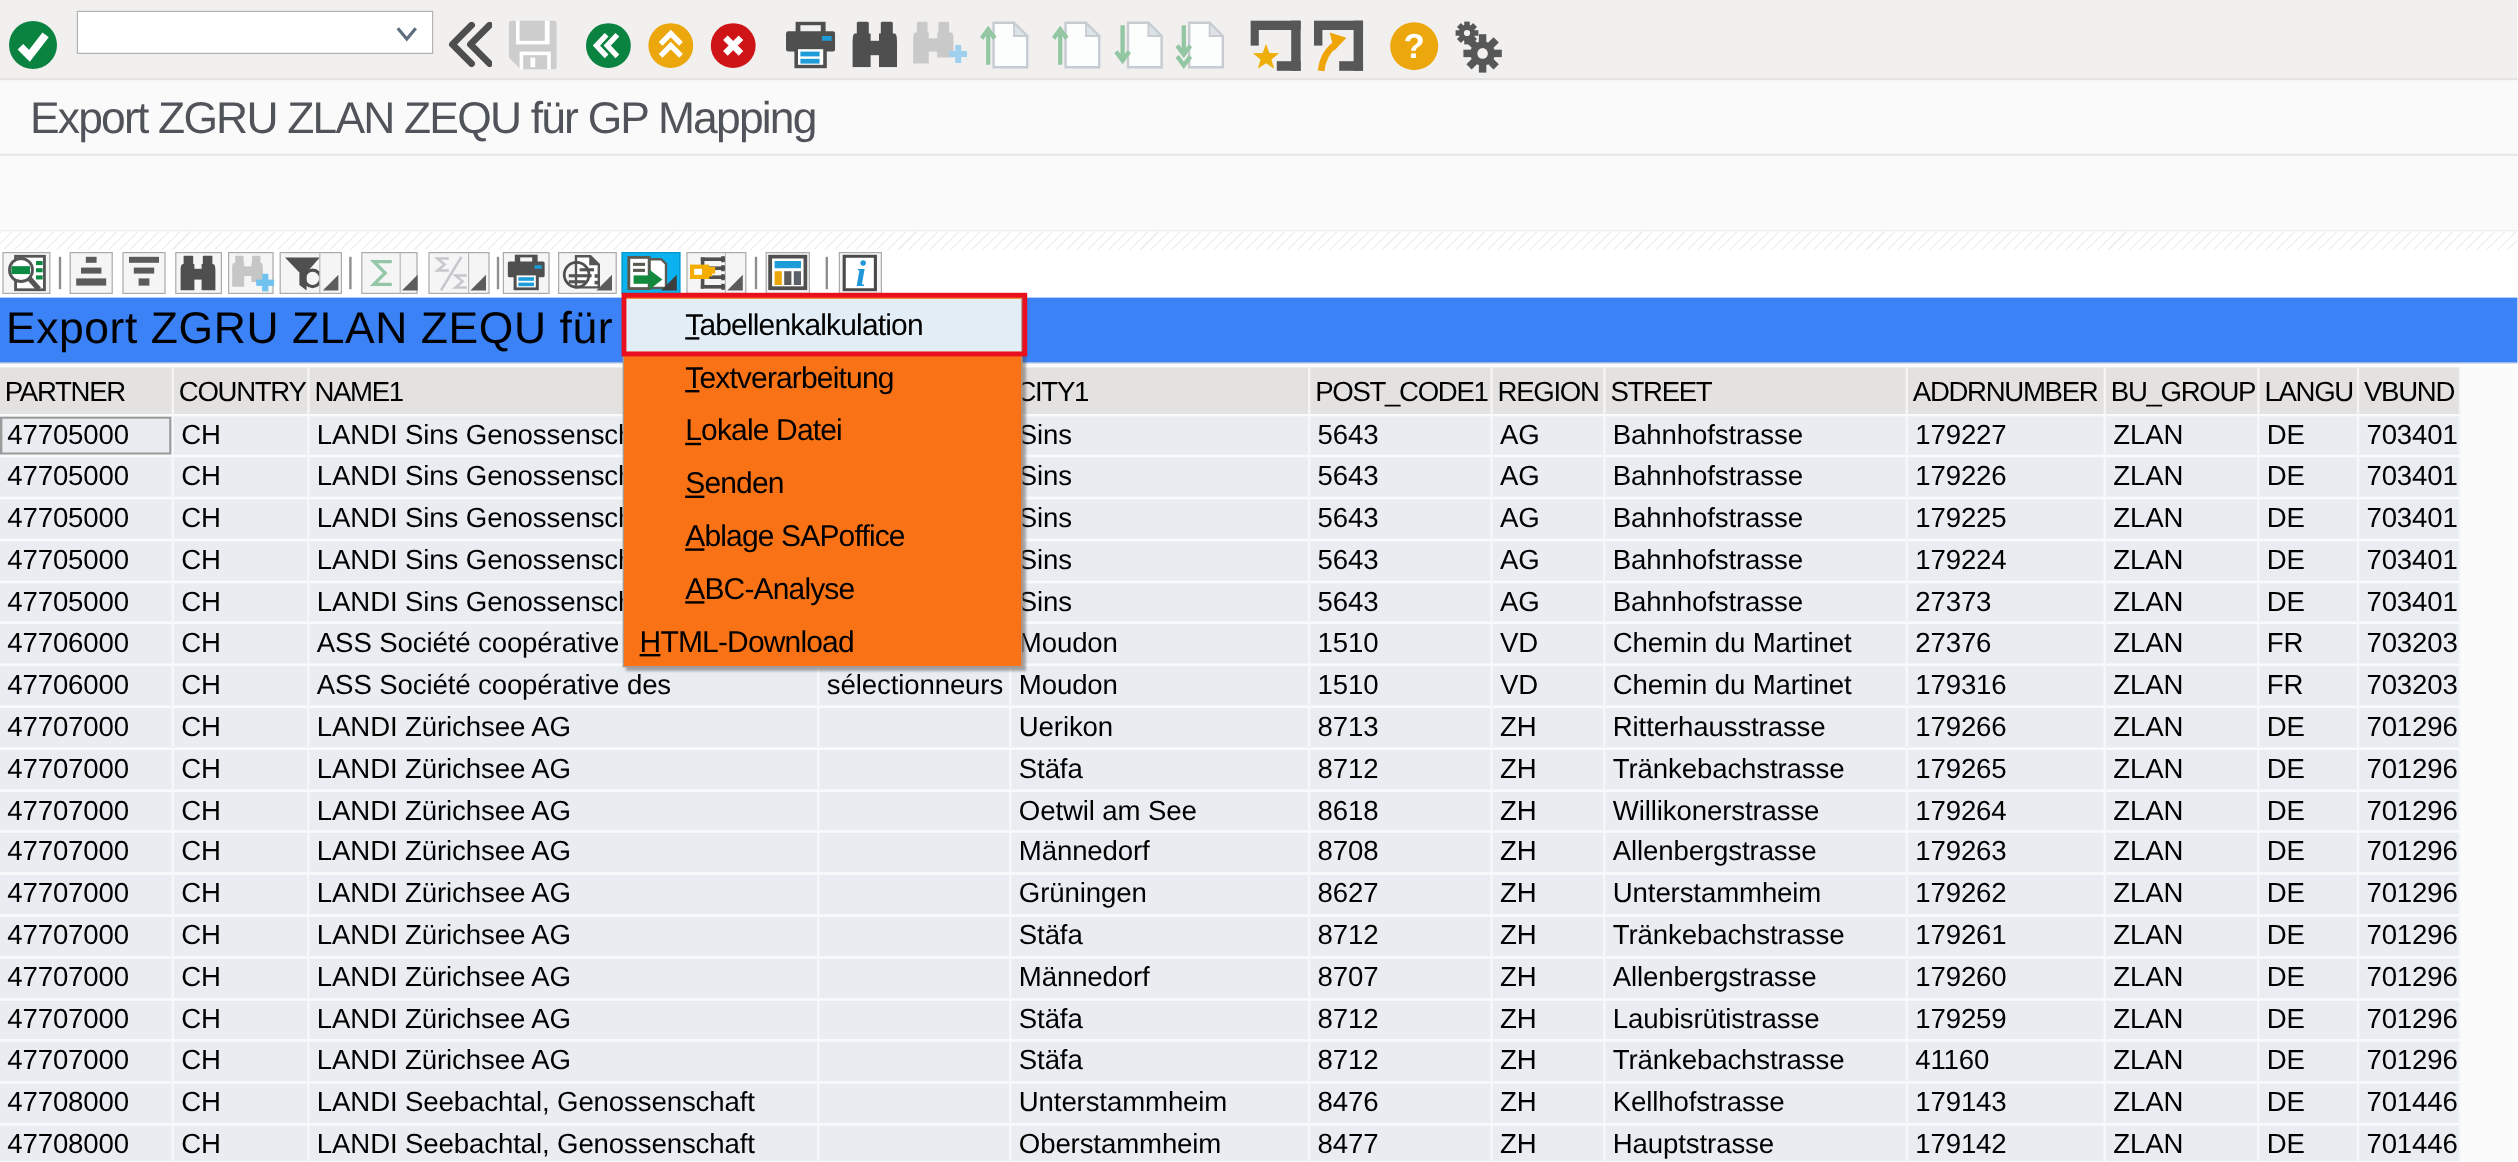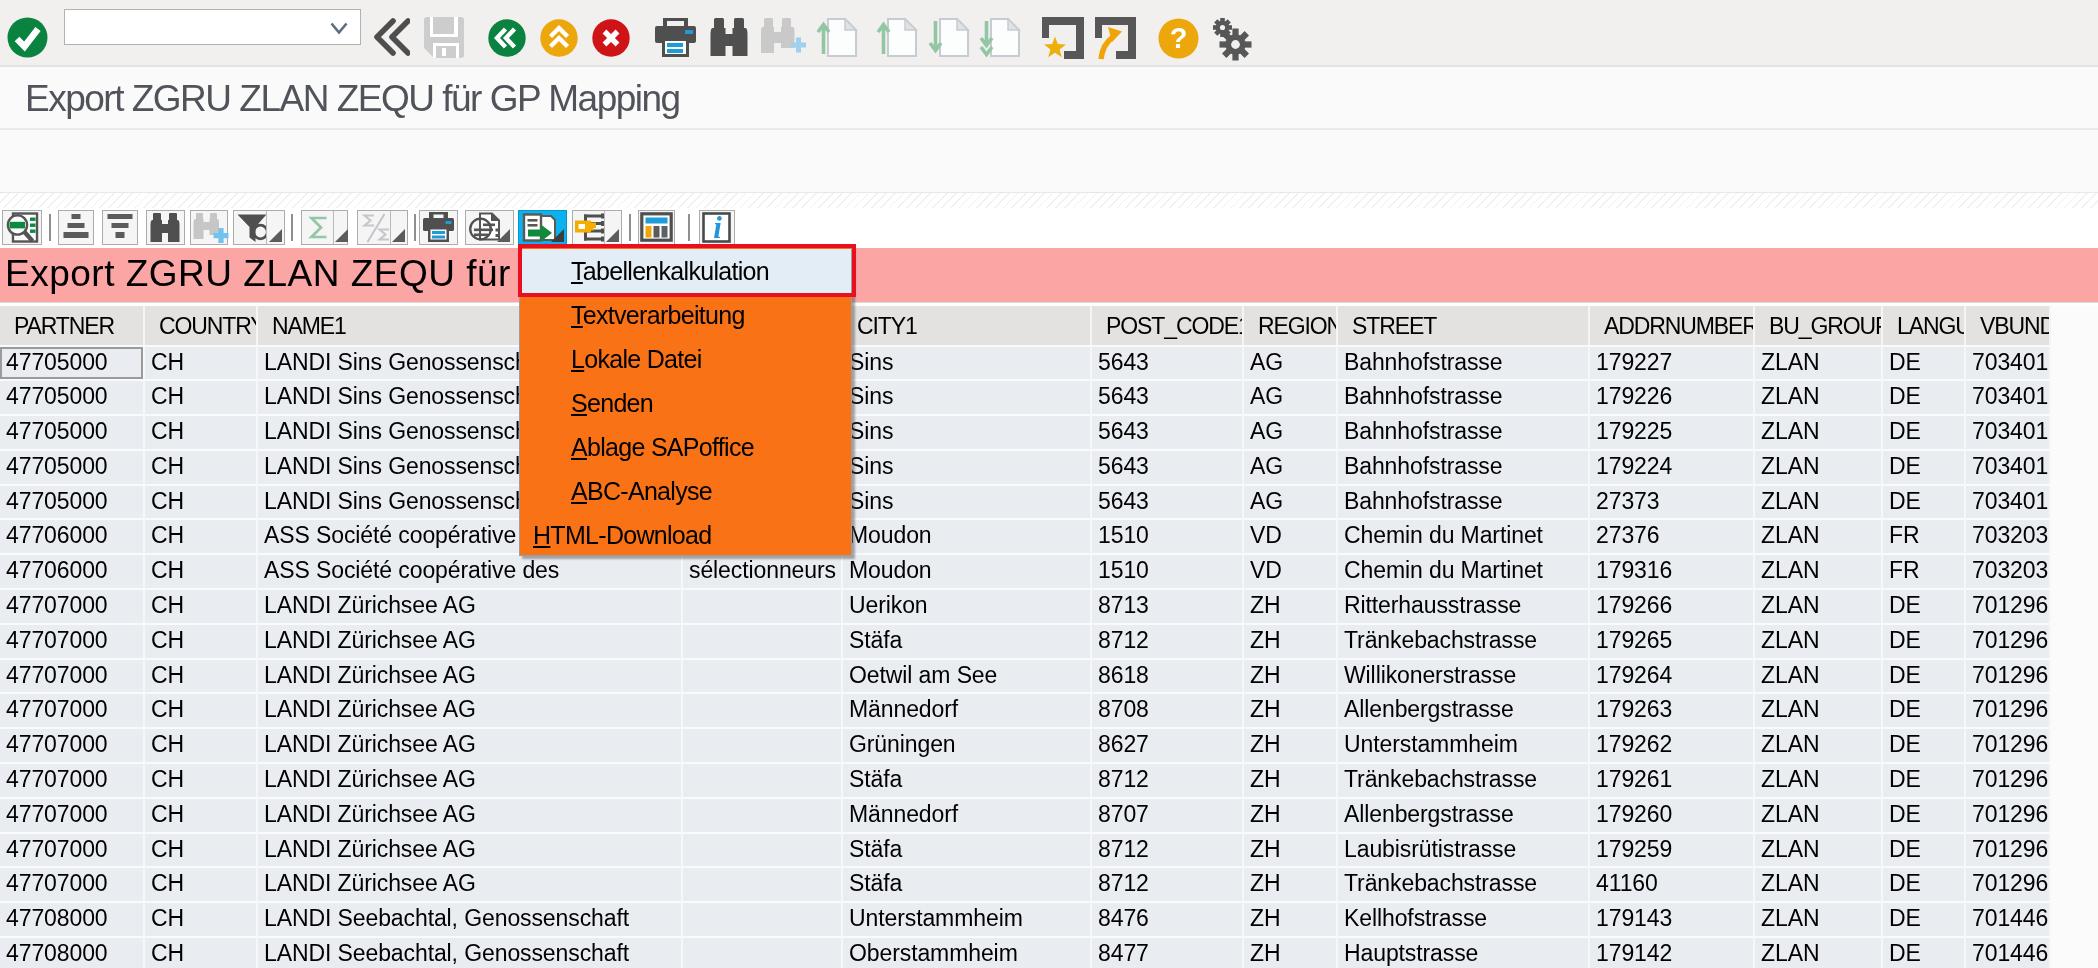--- a/index.html
+++ b/index.html
@@ -13,29 +13,29 @@
 #apptitle span{position:absolute;left:25px;top:11px;font-size:37px;letter-spacing:-1.5px;color:#50545a;}
 
 #gap{left:0;top:130px;width:2098px;height:62px;background:#fafafa;border-bottom:1px solid #e8e8e8;}
 
 #alvstrip{left:0;top:193px;width:2098px;height:55px;background:#fff;}
 #hatch{left:0;top:193px;width:2098px;height:15px;background:repeating-linear-gradient(135deg,#f0f0f0 0 1.2px,#ffffff 1.2px 6.2px);}
 .btn{position:absolute;top:210px;height:35px;background:#f5f5f5;border:1px solid #ababab;box-sizing:border-box;}
 .vsep{position:absolute;top:214px;height:27px;width:2px;background:#8f8f8f;}
 .tri{position:absolute;width:0;height:0;border-left:13px solid transparent;border-bottom:13px solid #5c5c5c;}
 
-#gtitle{left:0;top:248px;width:2098px;height:54px;background:#fca5a5;border-bottom:1px solid #dcdcdc;overflow:hidden;}
+#gtitle{left:0;top:248px;width:2098px;height:54px;background:#3b82f6;border-bottom:1px solid #dcdcdc;overflow:hidden;}
 #gtitle span{position:absolute;left:5px;top:5px;font-size:37px;letter-spacing:0.5px;color:#000;white-space:nowrap;}
 #belowtitle{left:0;top:303px;width:2098px;height:3px;background:#fdfdfd;}
 
 #grid{left:0;top:306px;width:2051px;height:662px;overflow:hidden;}
 #gridright{left:2051px;top:306px;width:47px;height:662px;background:#fbfbfb;}
 .hrow{position:absolute;left:0;top:0;width:2051px;height:38.5px;background:#e4e2e0;}
 .hc{position:absolute;top:0;height:38.5px;border-right:2.5px solid #f6f5f3;box-sizing:border-box;
-    font-size:23px;letter-spacing:-1.1px;color:#000;line-height:41px;padding-left:14px;overflow:hidden;white-space:nowrap;}
+    font-size:23px;letter-spacing:-1.1px;color:#000;line-height:41px;padding-left:4px;overflow:hidden;white-space:nowrap;}
 #rows{position:absolute;left:0;top:38.5px;width:2051px;}
 .row{position:relative;width:2051px;height:34.8px;background:#e9edf2;}
 .c{position:absolute;top:0;height:34.8px;border-top:2px solid #f8fafb;border-right:2px solid #f5f7f9;box-sizing:border-box;
    font-size:23px;letter-spacing:-0.1px;color:#000;line-height:31px;padding-left:6px;overflow:hidden;white-space:nowrap;}
 
 .x0{left:0;width:145px;}
 .x1{left:145px;width:113px;}
 .x2{left:258px;width:425px;}
 .x3{left:683px;width:160px;}
 .x4{left:843px;width:249px;}

